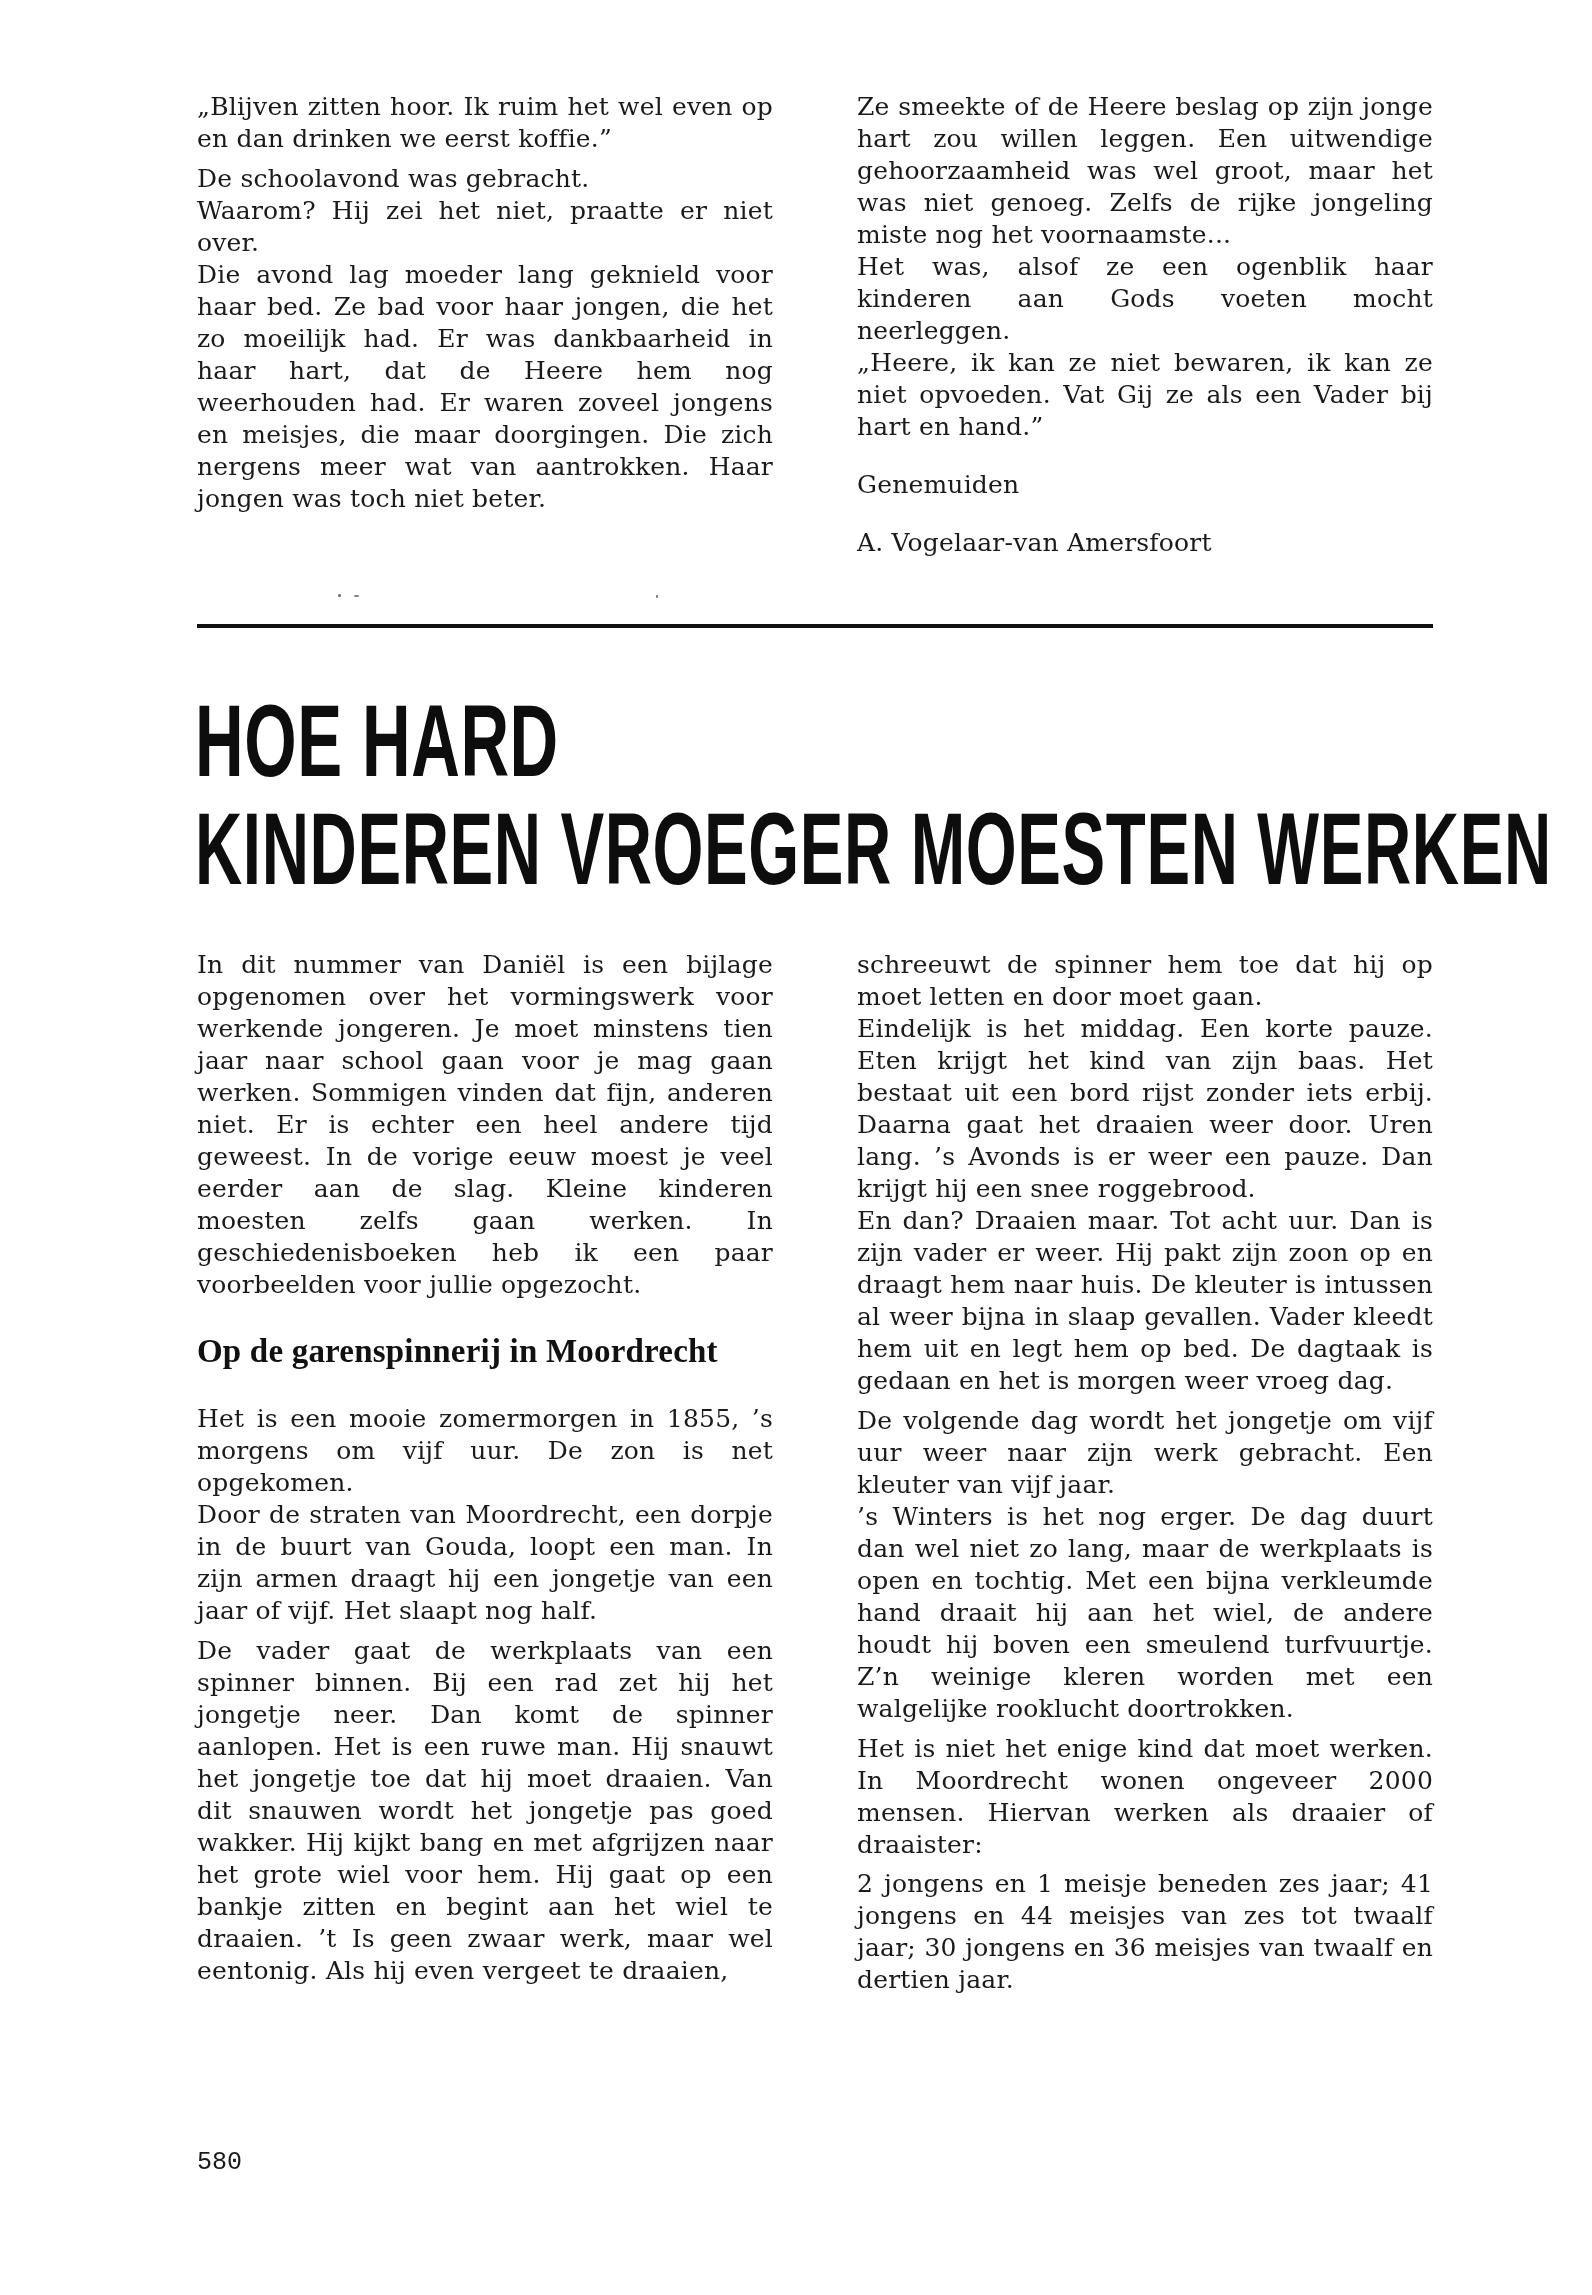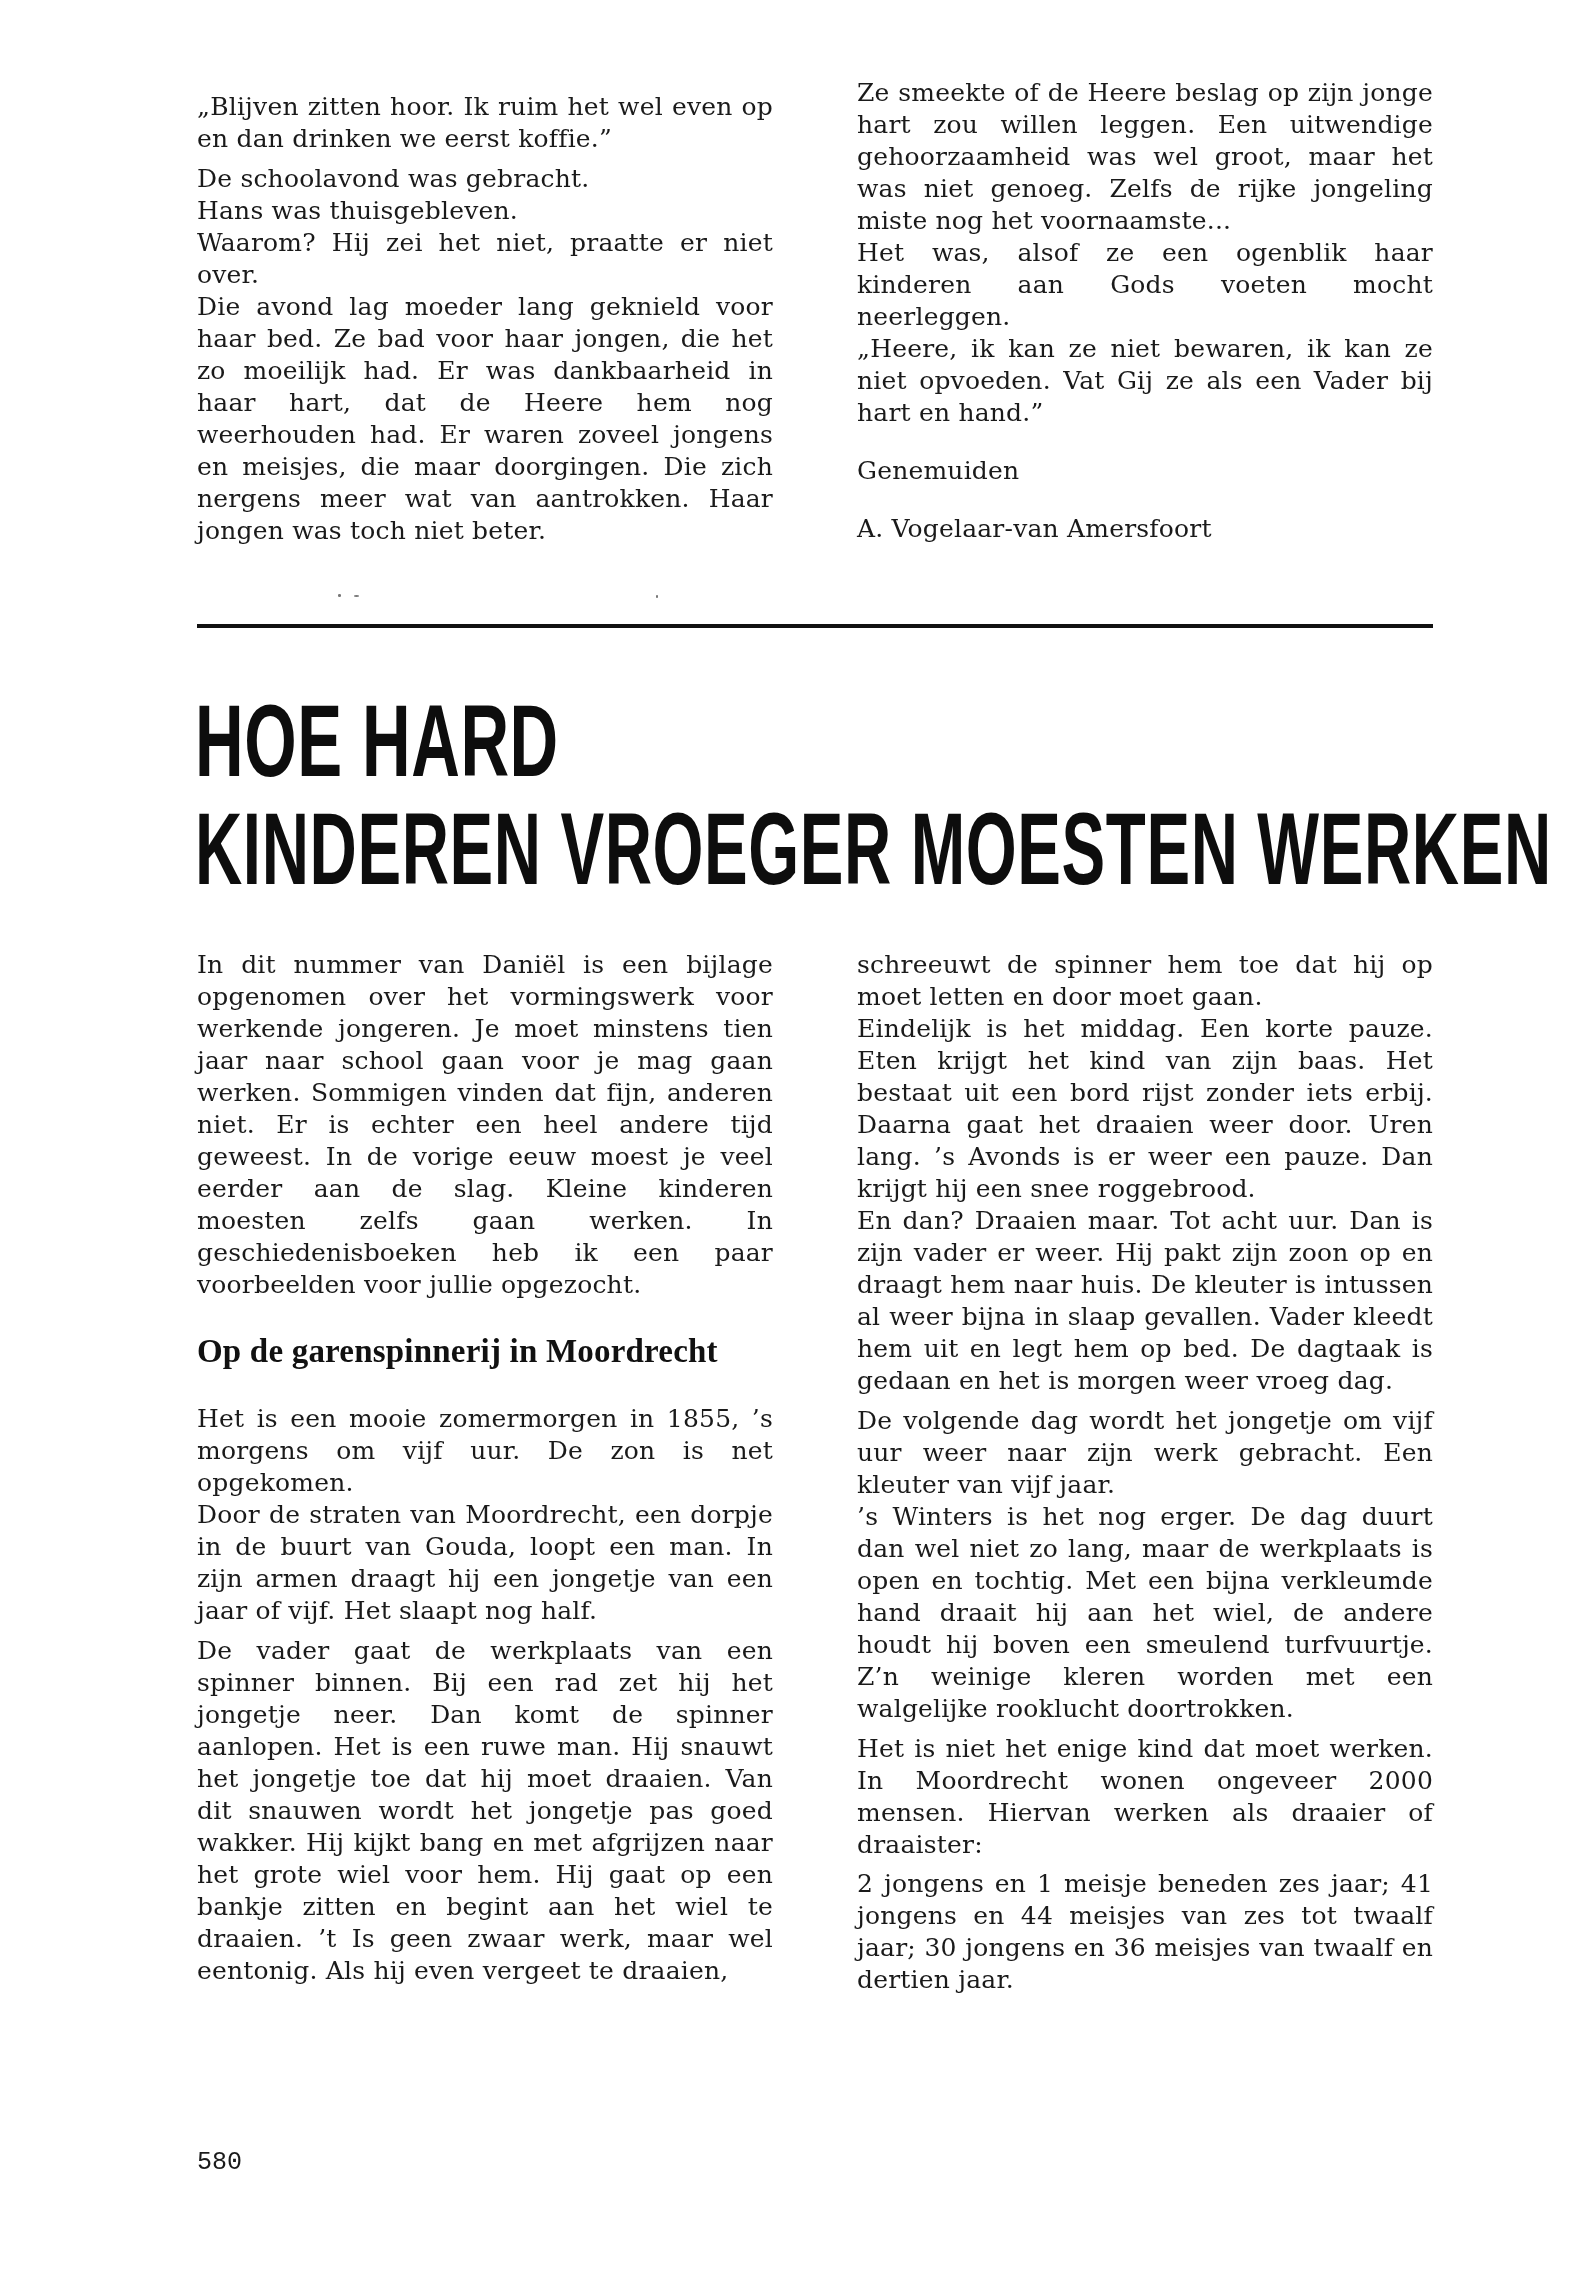--- a/index.html
+++ b/index.html
@@ -23,21 +23,21 @@
     text-align: justify;
     letter-spacing: 0.2px;
   }
   .col p {
     margin: 0;
     text-align: justify;
     text-align-last: left;
   }
   .col p.gap { margin-top: 7.8px; }
   .col-top-left  { left: 197px; top: 91px; }
-  .col-top-right { left: 857px; top: 77px; }
+  .col-top-right { left: 857px; top: 91px; }
   .col-bot-left  { left: 197px; top: 949px; }
   .col-bot-right { left: 857px; top: 949px; }
 
   .signature {
     margin-left: 160px;
     text-align: center;
   }
   .sig-place { margin-top: 26px !important; }
   .sig-name  { margin-top: 26px !important; }
 
@@ -98,21 +98,20 @@
     background: #777;
     border-radius: 50%;
   }
 </style>
 </head>
 <body>
 
 <div class="col col-top-left">
   <p>„Blijven zitten hoor. Ik ruim het wel even op en dan drinken we eerst koffie.”</p>
   <p class="gap">De schoolavond was gebracht.</p>
-  <p>Hans was thuisgebleven.</p>
   <p>Waarom? Hij zei het niet, praatte er niet over.</p>
   <p>Die avond lag moeder lang geknield voor haar bed. Ze bad voor haar jongen, die het zo moeilijk had. Er was dankbaarheid in haar hart, dat de Heere hem nog weerhouden had. Er waren zoveel jongens en meisjes, die maar doorgingen. Die zich nergens meer wat van aantrokken. Haar jongen was toch niet beter.</p>
 </div>
 
 <div class="col col-top-right">
   <p>Ze smeekte of de Heere beslag op zijn jonge hart zou willen leggen. Een uitwendige gehoorzaamheid was wel groot, maar het was niet genoeg. Zelfs de rijke jongeling miste nog het voornaamste...</p>
   <p>Het was, alsof ze een ogenblik haar kinderen aan Gods voeten mocht neerleggen.</p>
   <p>„Heere, ik kan ze niet bewaren, ik kan ze niet opvoeden. Vat Gij ze als een Vader bij hart en hand.”</p>
   <p class="signature sig-place">Genemuiden</p>
   <p class="signature sig-name">A. Vogelaar-van Amersfoort</p>

